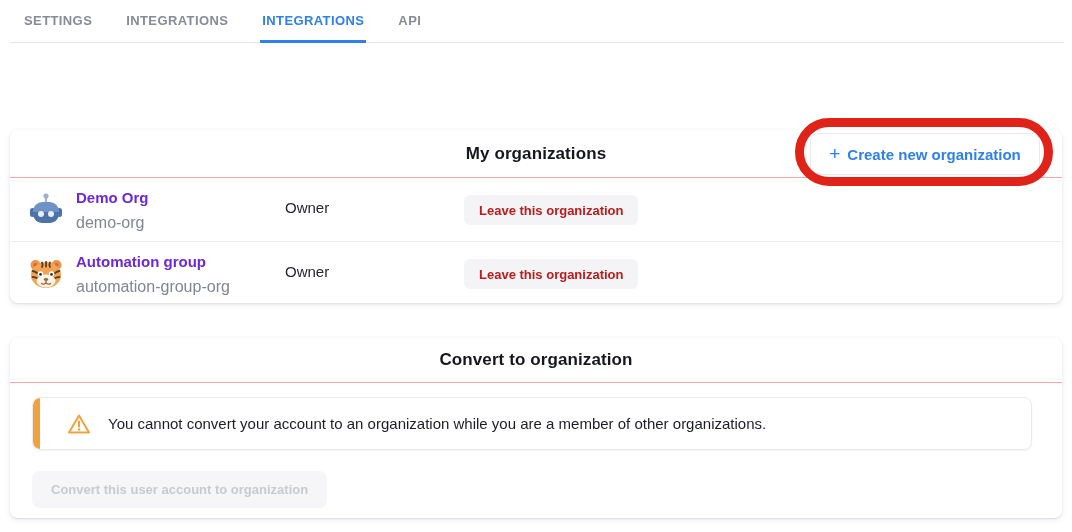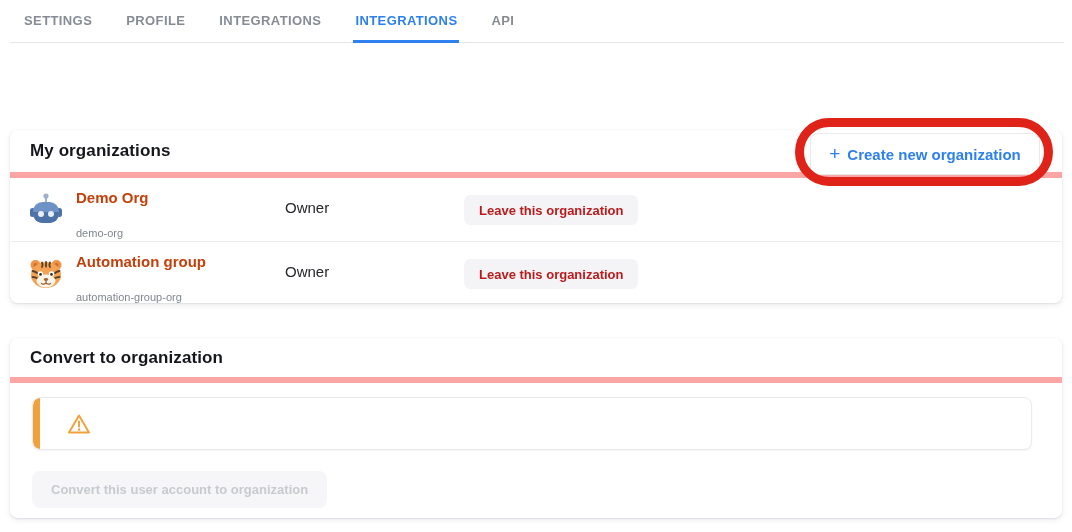--- a/index.html
+++ b/index.html
@@ -29,21 +29,21 @@
 
   
   .card {
     position:absolute; left:10px; width:1052px; background:#fff;
     border-radius:8px; box-shadow:0 1px 2px rgba(25,40,70,.10), 0 2px 6px rgba(25,40,70,.08);
   }
   .card-my-orgs { top:130px; height:173px; }
   .card-convert { top:338px; height:180px; }
   .card-header {
     position:relative; height:48px; display:flex; align-items:center;
-    padding:0 20px; border-bottom:6px solid #fca5a5;
+    padding:0 20px; border-bottom:1px solid #fca5a5;justify-content:center;
   }
   .card-convert .card-header { height:45px; }
   .card-title { font-size:17px; font-weight:700; color:#15171c; letter-spacing:.1px; }
 
   
   .create-btn {
     position:absolute; left:800px; top:3px; width:230px; height:42px;
     background:#fff; border:1px solid #e7e9ec; border-radius:8px;
     display:flex; align-items:center; justify-content:center; gap:7px;
     color:#2d80ee; font-size:15px; font-weight:700; cursor:pointer;
@@ -54,22 +54,22 @@
   .red-ring {
     position:absolute; left:795px; top:118px; width:258px; height:68px;
     border:9px solid #df2318; border-radius:34px; z-index:6; pointer-events:none;
   }
 
   
   .org-row { position:relative; height:64px; border-bottom:1px solid #ededf0; }
   .org-row:last-child { border-bottom:none; }
   .org-row .avatar { position:absolute; left:18px; top:14px; width:36px; height:36px; }
   .org-id { position:absolute; left:66px; top:11px; }
-  .org-name { font-size:15px; font-weight:700; color:#c2410c; }
-  .org-slug { font-size:11px; color:#81868f; margin-top:21px; }
+  .org-name { font-size:15px; font-weight:700; color:#6d28d9; }
+  .org-slug { font-size:16px; color:#81868f; margin-top:8px; }
   .org-role { position:absolute; left:275px; top:21px; font-size:15px; color:#24262b; }
   .leave-btn {
     position:absolute; left:454px; top:17px; height:30px; padding:0 15px;
     background:#f4f4f6; color:#b91c1c; border:none; border-radius:6px;
     font-family:inherit; font-size:13px; font-weight:700; cursor:default;
   }
 
   
   .warning-box {
     position:absolute; left:22px; top:59px; right:30px; height:53px;
@@ -86,21 +86,20 @@
     font-family:inherit; font-size:13px; font-weight:700; cursor:default;
   }
 </style>
 </head>
 <body>
 
 <div class="page">
 
   <nav class="tabbar">
     <div class="tab">SETTINGS</div>
-    <div class="tab">PROFILE</div>
     <div class="tab">INTEGRATIONS</div>
     <div class="tab active">INTEGRATIONS</div>
     <div class="tab">API</div>
   </nav>
 
 
   <section class="card card-my-orgs">
     <div class="card-header">
       <h2 class="card-title">My organizations</h2>
       <button class="create-btn">
@@ -166,17 +165,18 @@
     </div>
     <div class="warning-box">
       <div class="warn-bar"></div>
       <span class="warn-icon">
         <svg width="24" height="22" viewBox="0 0 24 22">
           <path d="M12 2.5 L22 19.5 H2 Z" fill="none" stroke="#f2a23d" stroke-width="2" stroke-linejoin="round"></path>
           <line x1="12" y1="8.5" x2="12" y2="13.5" stroke="#f2a23d" stroke-width="2" stroke-linecap="round"></line>
           <circle cx="12" cy="16.6" r="1.25" fill="#f2a23d"></circle>
         </svg>
       </span>
+      <span class="warn-text">You cannot convert your account to an organization while you are a member of other organizations.</span>
     </div>
     <button class="convert-btn">Convert this user account to organization</button>
   </section>
 
 </div>
 
 </body></html>

